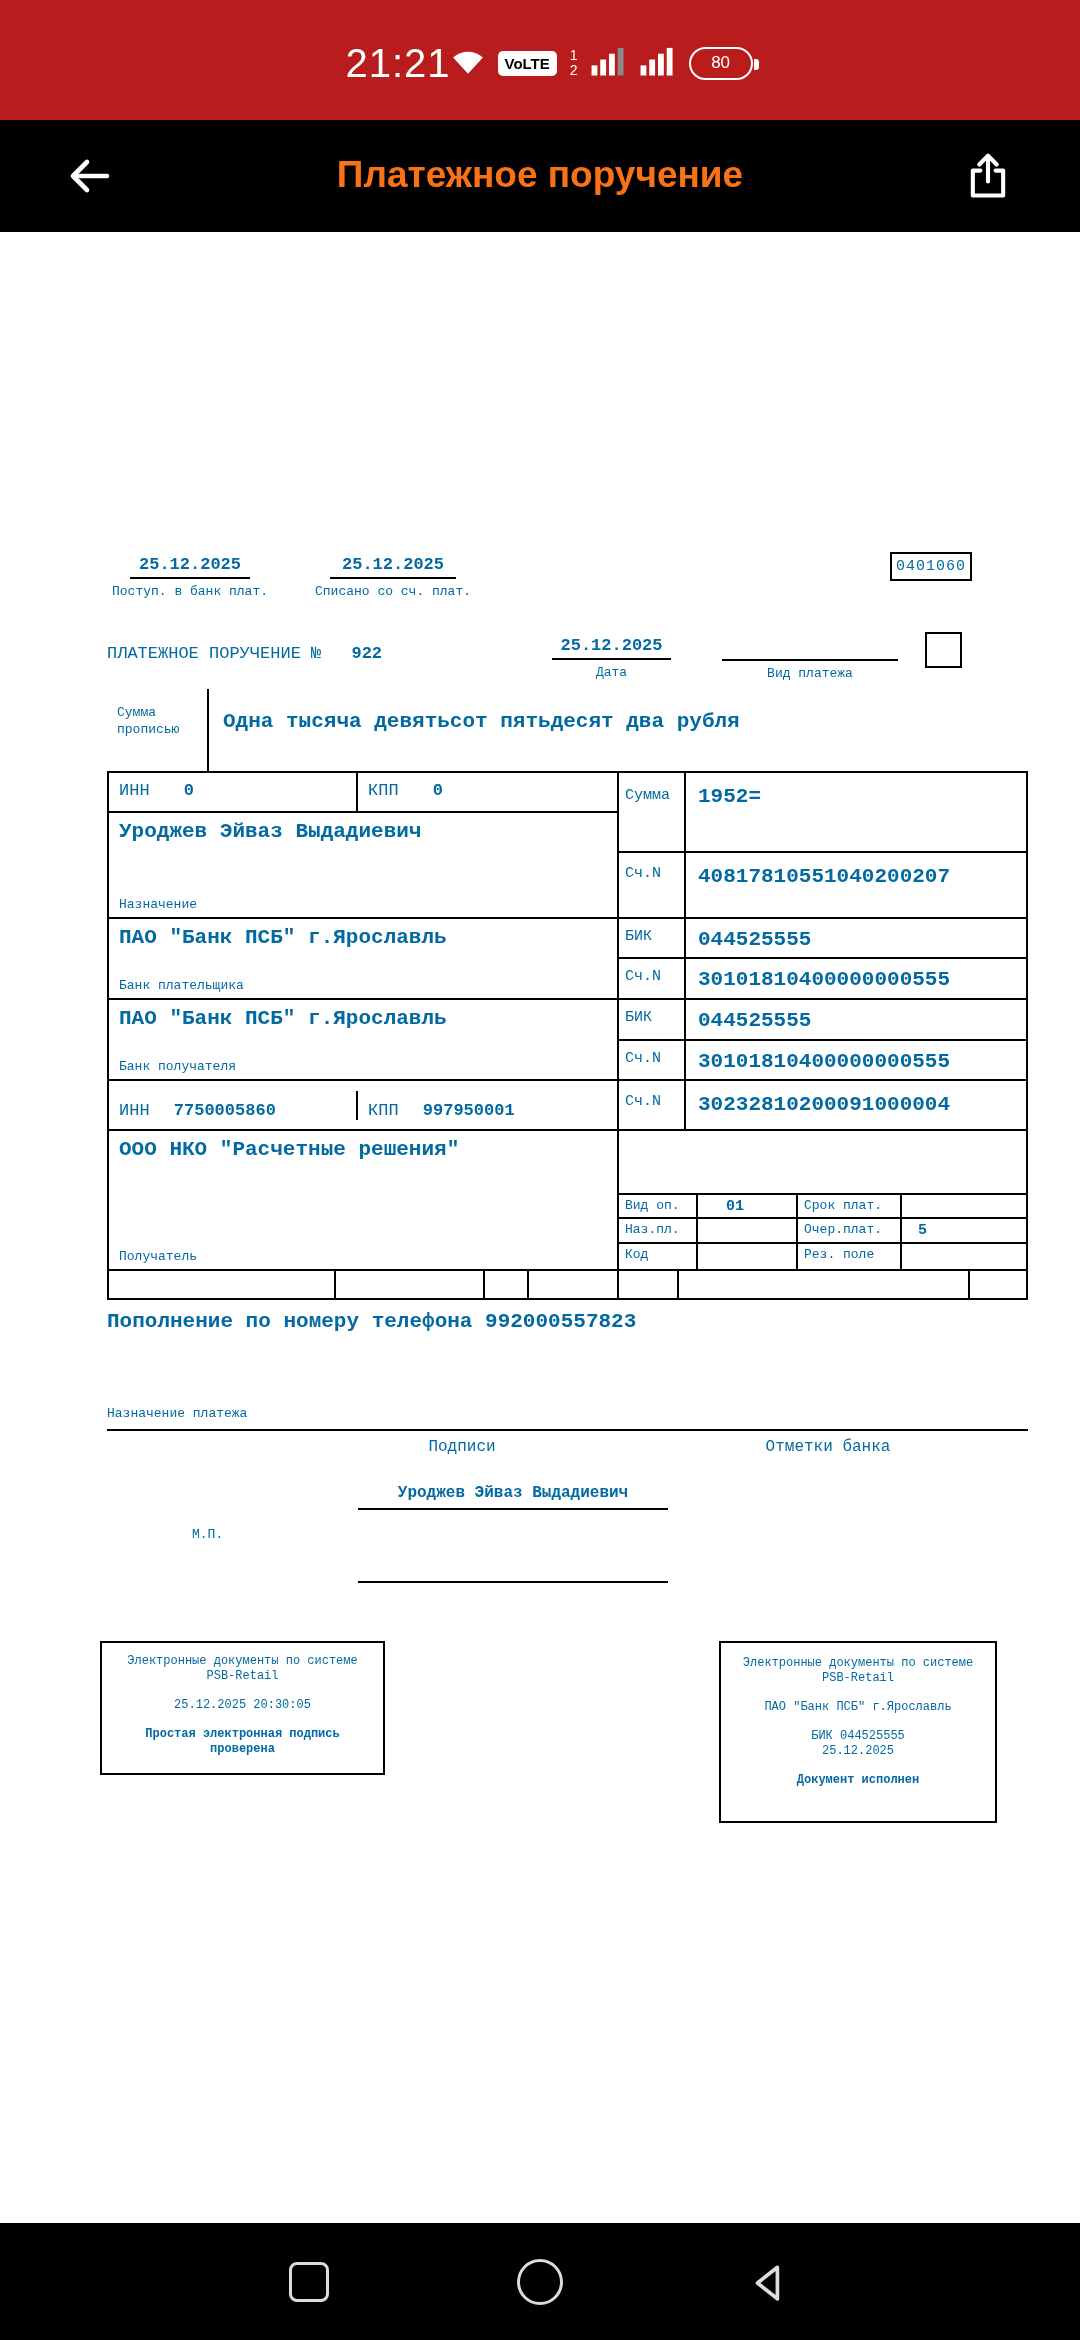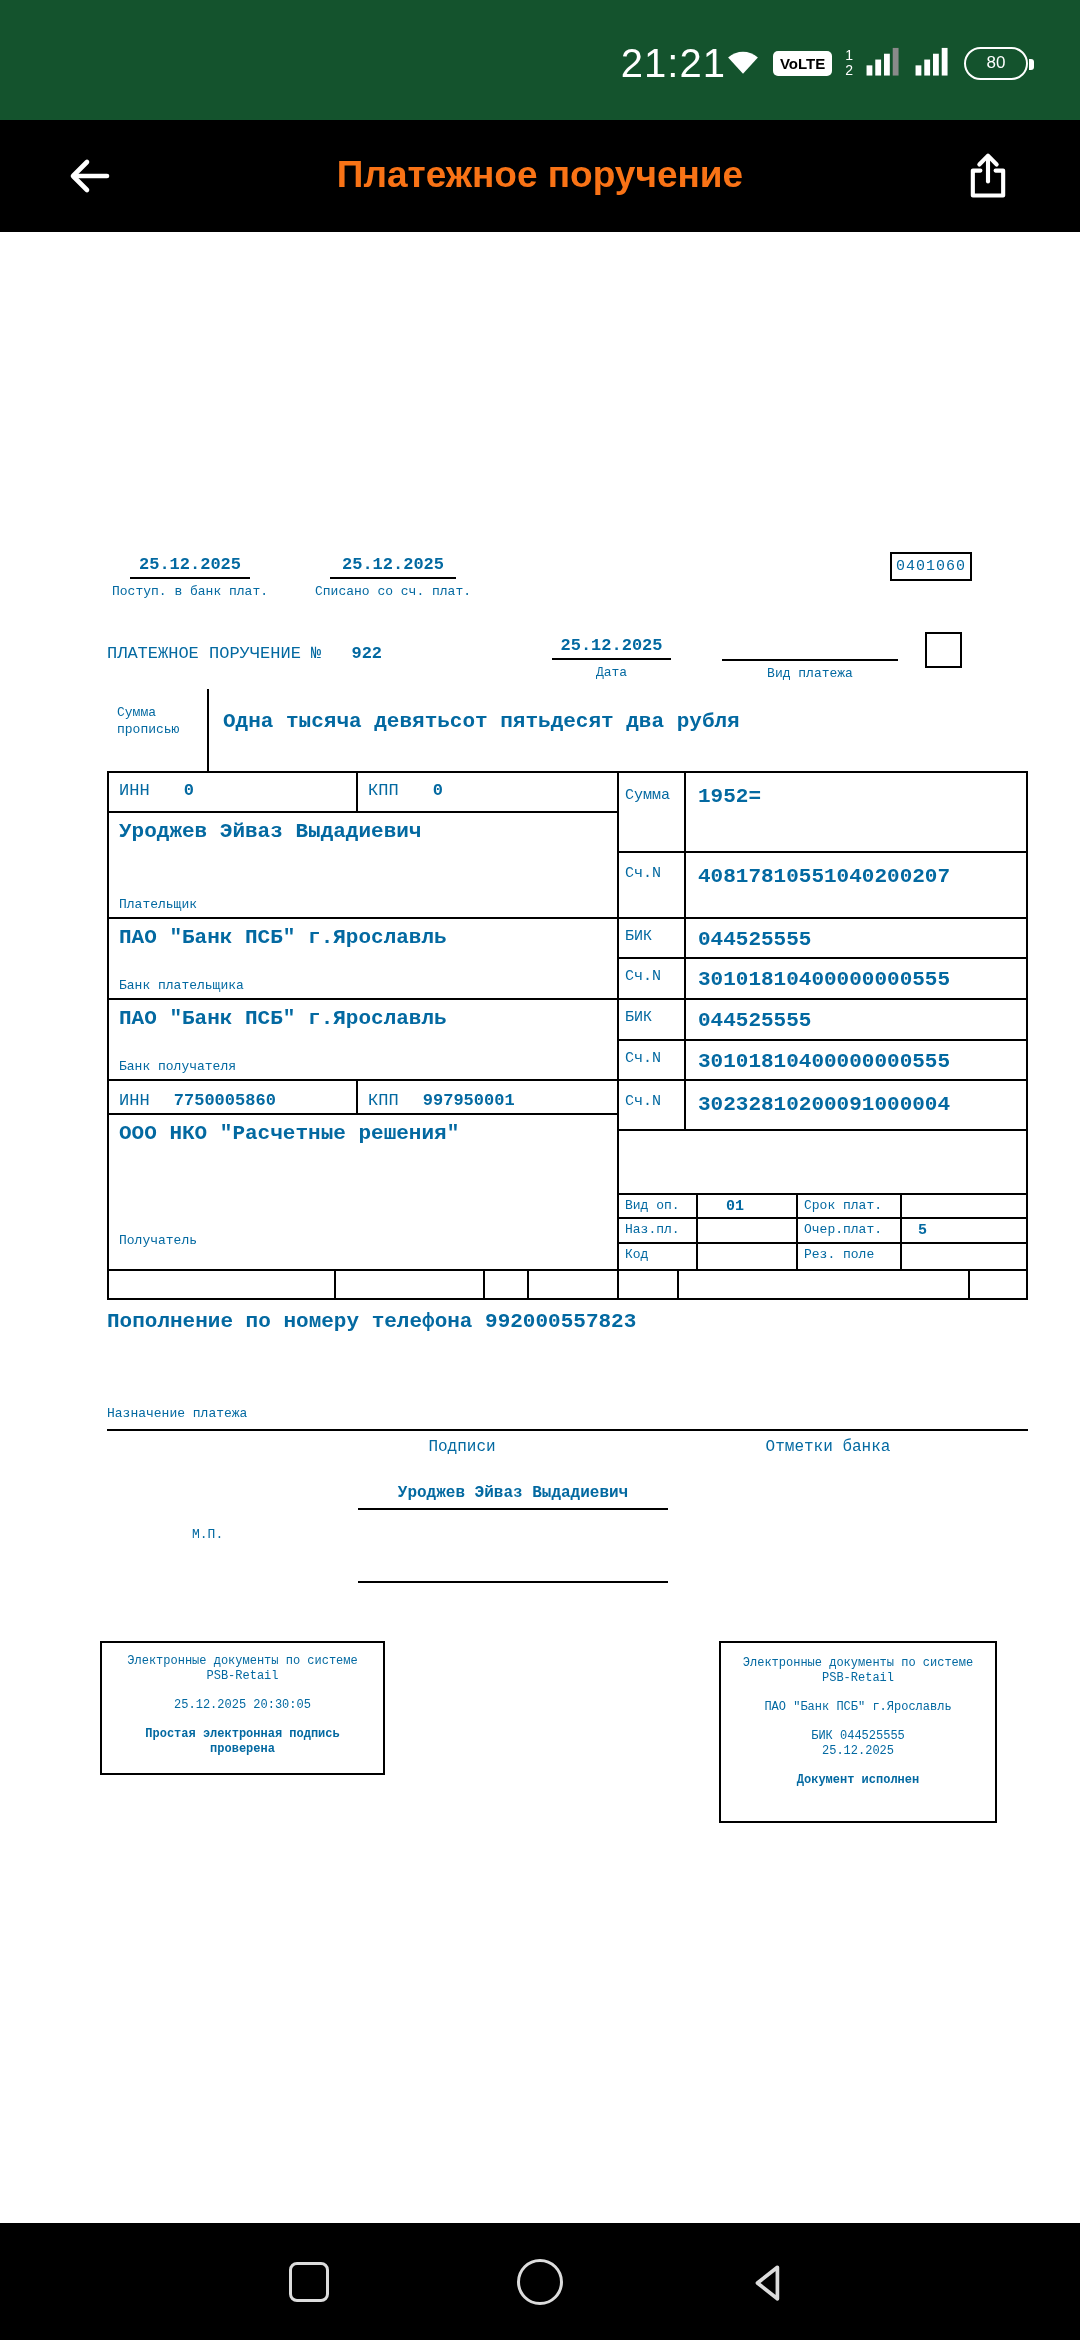--- a/index.html
+++ b/index.html
@@ -3,22 +3,22 @@
 <meta charset="utf-8">
 <style>
   * { margin:0; padding:0; box-sizing:border-box; }
   html,body { width:1080px; height:2340px; background:#000; }
   body { font-family:"Liberation Sans","DejaVu Sans",sans-serif; }
   .screen { position:relative; width:1080px; height:2340px; background:#000; overflow:hidden; }
   .abs { position:absolute; }
   .b { font-weight:bold; }
 
   
-  .status-bar { position:absolute; top:0; left:0; width:1080px; height:120px; background:#14532d;
-                display:flex; align-items:center; justify-content:flex-end; padding:6px 52px 0 70px; color:#fff; }
+  .status-bar { position:absolute; top:0; left:0; width:1080px; height:120px; background:#b91c1c;
+                display:flex; align-items:center; justify-content:center; padding:6px 52px 0 70px; color:#fff; }
   .status-time { font-size:40px; letter-spacing:1px; }
   .status-icons { display:flex; align-items:center; gap:13px; }
   .volte-badge { background:#fff; color:#000; font-weight:bold; font-size:15px; padding:4px 7px; border-radius:5px; }
   .sim-stack { display:flex; flex-direction:column; align-items:center; font-size:14px; line-height:15px; }
   .battery { width:64px; height:33px; border:2.5px solid #fff; border-radius:17px; display:flex; align-items:center;
              justify-content:center; font-size:17px; position:relative; }
   .battery:after { content:""; position:absolute; right:-8px; top:10px; width:5px; height:11px; background:#fff; border-radius:0 3px 3px 0; }
 
   
   .app-bar { position:absolute; top:120px; left:0; width:1080px; height:112px; background:#000; color:#f97316; }
@@ -154,31 +154,31 @@
               <span>ИНН</span>
               <span class="b" style="margin-left:24px;">0</span>
             </div>
             <div class="mono17" style="flex:1; padding:8px 0 0 10px;">
               <span>КПП</span>
               <span class="b" style="margin-left:24px;">0</span>
             </div>
           </div>
           <div class="relcell brb" style="height:106px;">
             <div class="val" style="padding:7px 0 0 10px;">Уроджев Эйваз Выдадиевич</div>
-            <div class="corner-lbl">Плательщик</div>
+            <div class="corner-lbl">Назначение</div>
           </div>
           <div class="relcell brb" style="height:81px;">
             <div class="val" style="padding:7px 0 0 10px;">ПАО "Банк ПСБ" г.Ярославль</div>
             <div class="corner-lbl">Банк плательщика</div>
           </div>
           <div class="relcell brb" style="height:81px;">
             <div class="val" style="padding:7px 0 0 10px;">ПАО "Банк ПСБ" г.Ярославль</div>
             <div class="corner-lbl">Банк получателя</div>
           </div>
-          <div class="row brb" style="height:34px;">
+          <div class="row brb" style="height:50px;align-items:center;">
             <div class="brr mono17" style="width:249px; padding:10px 0 0 10px;">
               <span>ИНН</span>
               <span class="b" style="margin-left:14px;">7750005860</span>
             </div>
             <div class="mono17" style="flex:1; padding:10px 0 0 10px;">
               <span>КПП</span>
               <span class="b" style="margin-left:14px;">997950001</span>
             </div>
           </div>
           <div class="relcell" style="height:138px;">

